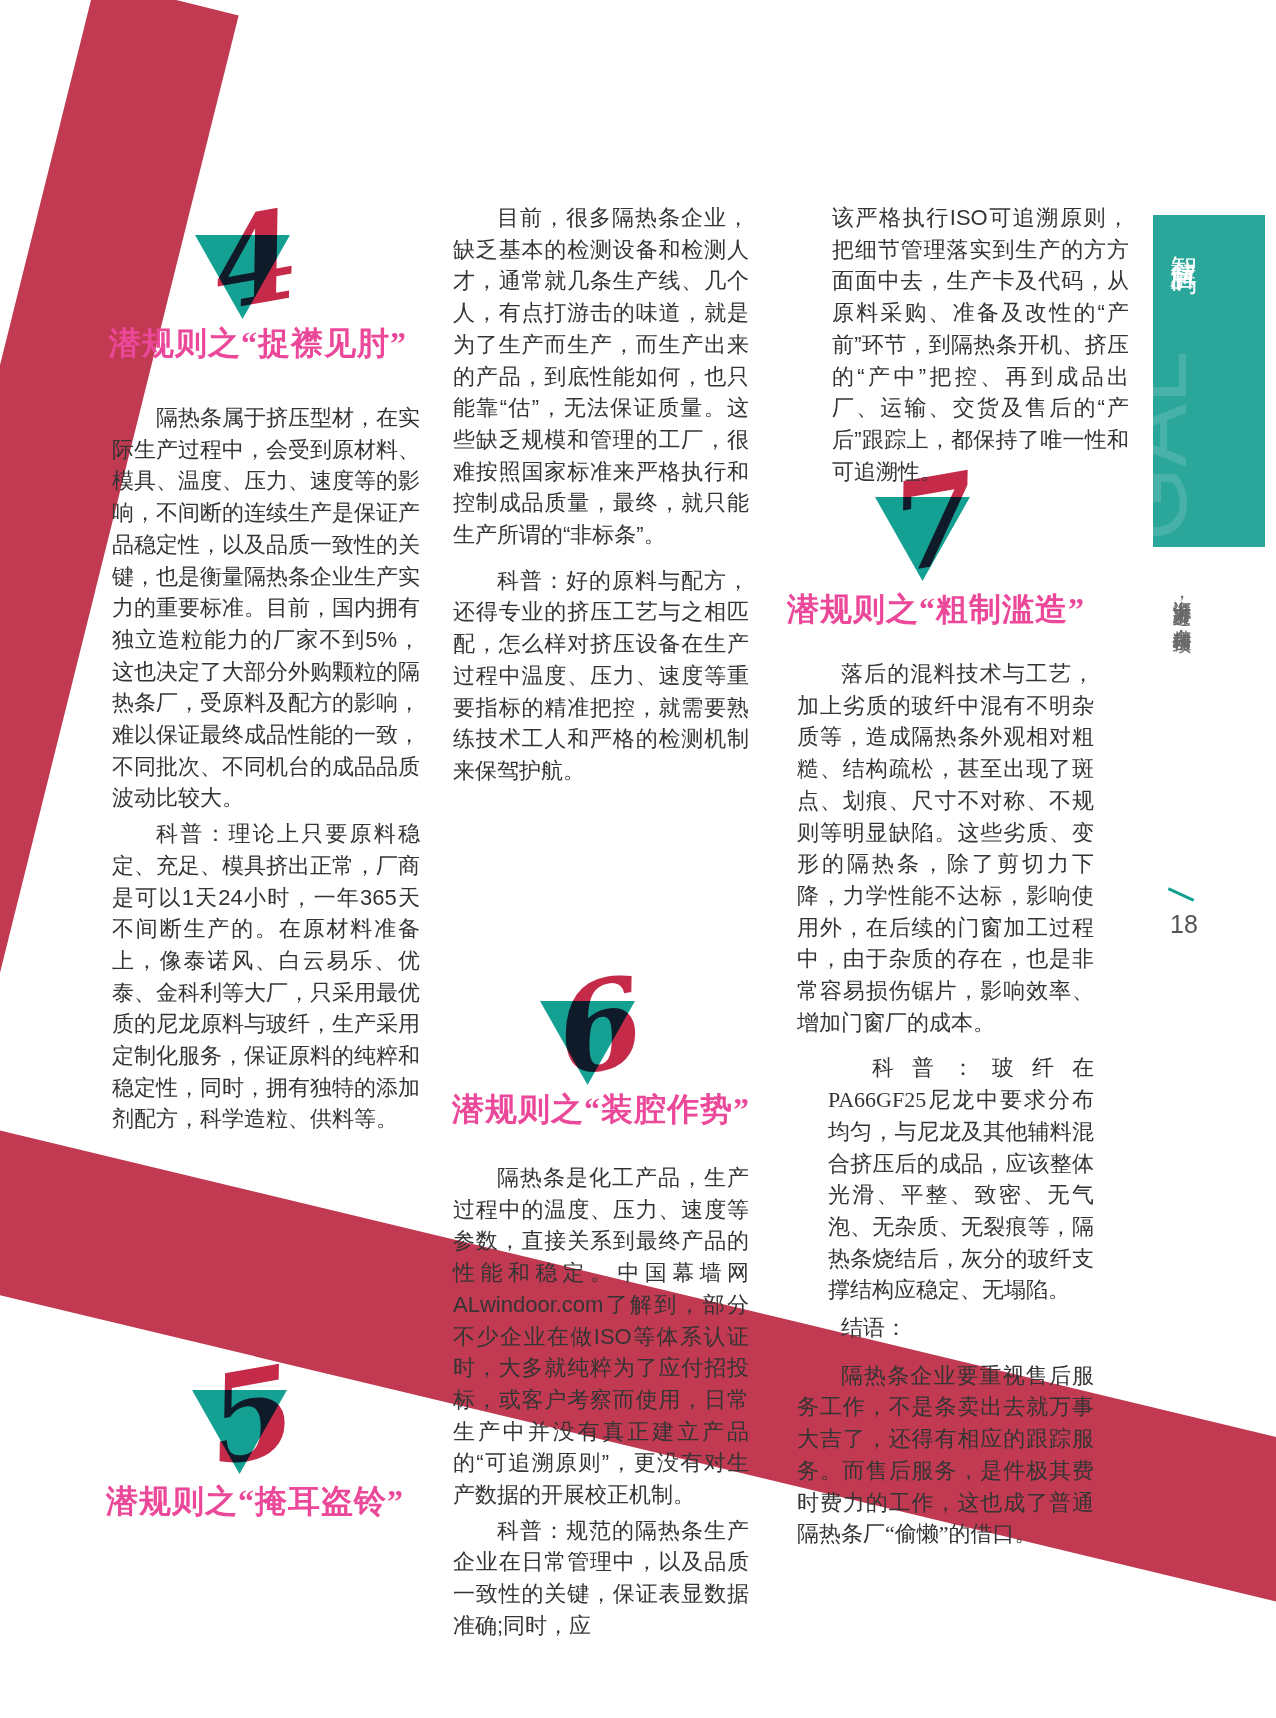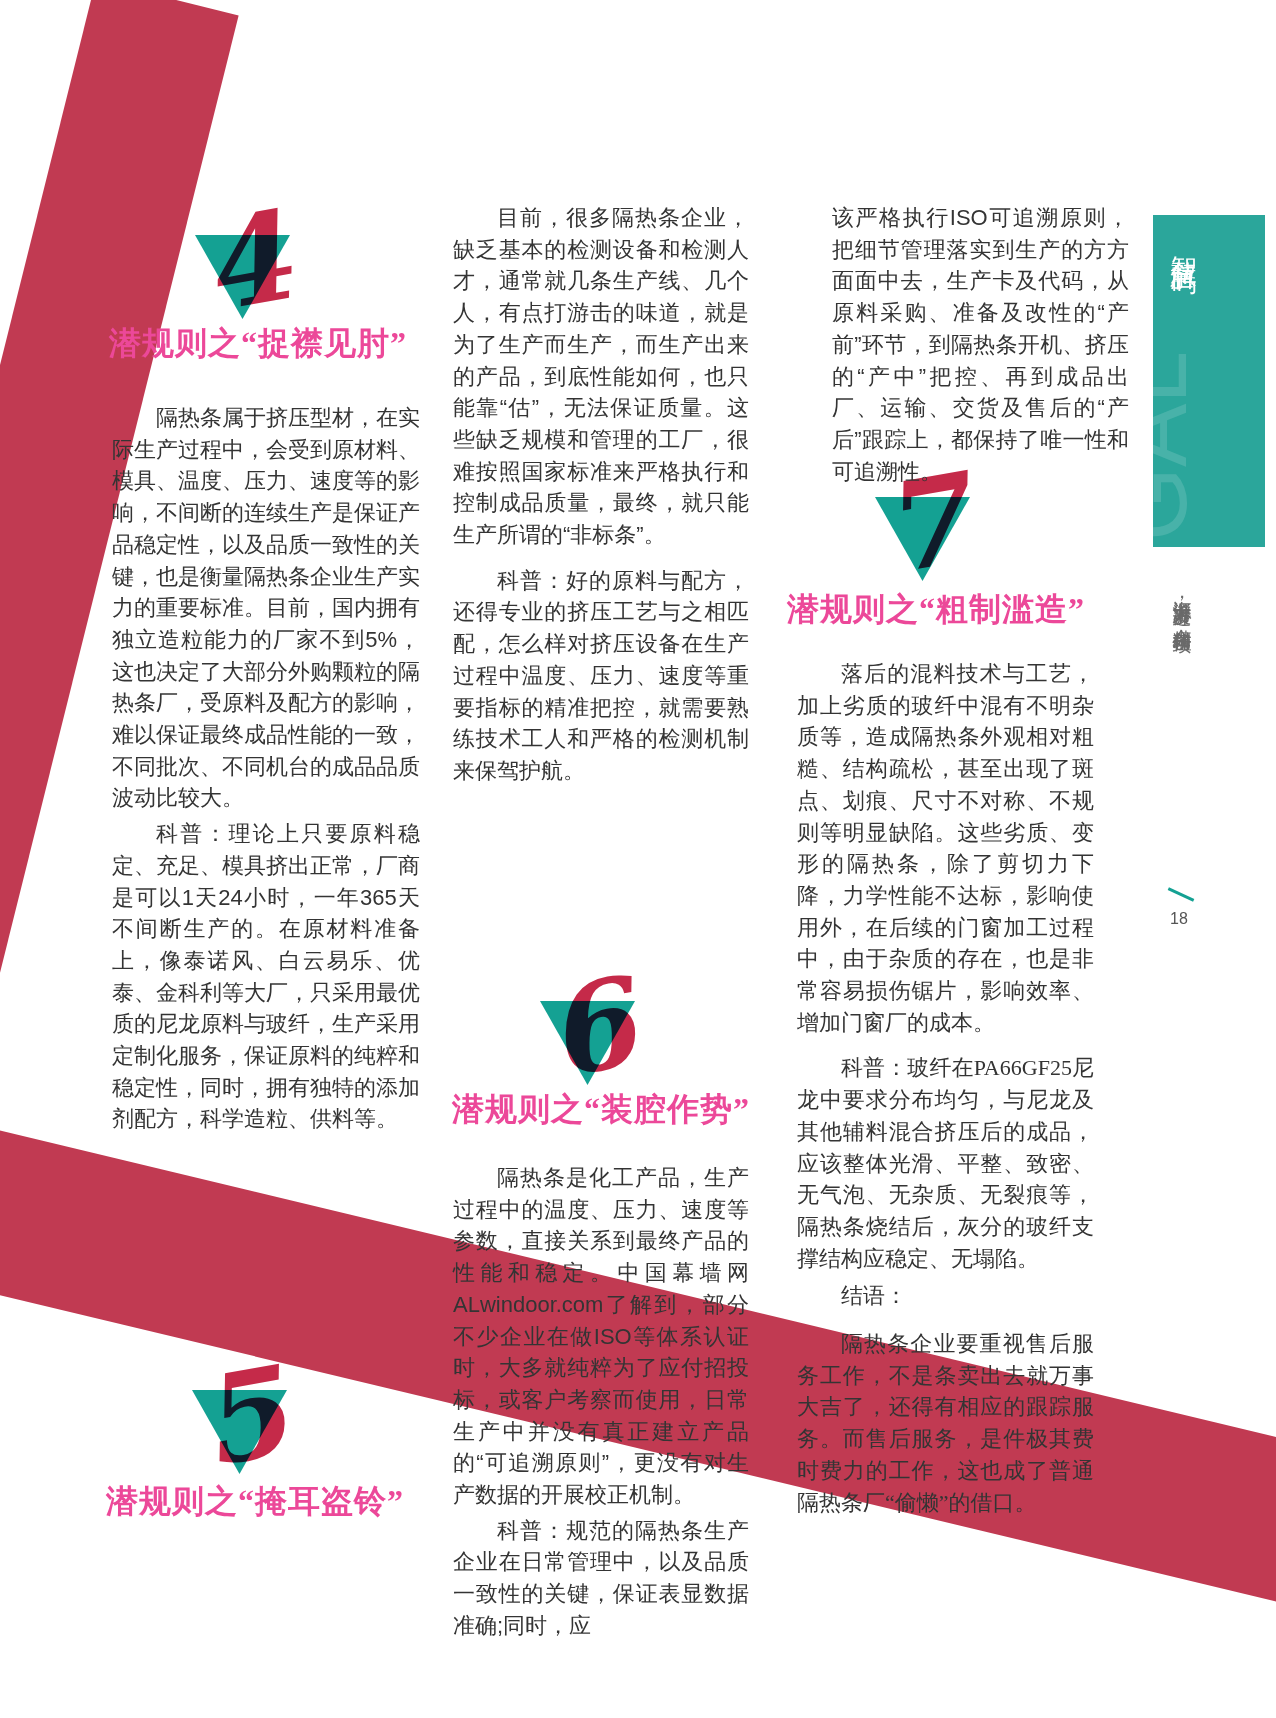--- a/index.html
+++ b/index.html
@@ -34,21 +34,21 @@
             letter-spacing:5px;color:#ffffff;}
   .gal{position:absolute;font-size:95px;line-height:1;font-weight:400;color:rgba(255,255,255,0.22);
        transform-origin:0 100%;transform:rotate(-90deg);white-space:nowrap;}
   .gal.g1{left:6px;bottom:-16px;}
   .gal.g2{left:48px;bottom:6px;color:rgba(255,255,255,0.14);}
   
   .slogan{position:absolute;left:1169px;top:586px;height:320px;writing-mode:vertical-rl;
           font-size:19px;letter-spacing:1px;color:#6a6a6a;z-index:3;}
   .slash{position:absolute;left:1167px;top:893px;width:28px;height:3px;background:#14a193;
          transform:rotate(25deg);z-index:3;}
-  .pagenum{position:absolute;left:1170px;top:910px;font-size:16px;color:#555555;z-index:3;}
+  .pagenum{position:absolute;left:1170px;top:910px;font-size:25px;color:#555555;z-index:3;}
   
   .col-left{left:112px;top:402px;width:308px;}
   .col-mid-top{left:453px;top:202px;width:296px;}
   .col-mid-bottom{left:453px;top:1162px;width:296px;}
   .col-right-top{left:832px;top:202px;}
   .col-right-bottom{left:797px;top:658px;font-family:Liberation Serif, serif;}
 </style>
 </head>
 <body>
 
@@ -95,21 +95,21 @@
   </div>
 
   <div class="badge" style="left:867px;top:477px;">
     <div class="tri"></div>
     <span class="digit">7</span>
   </div>
   <div class="sec-title" style="left:780px;top:588px;width:312px;">潜规则之“粗制滥造”</div>
 
   <div class="col col-right-bottom">
     <p>落后的混料技术与工艺，加上劣质的玻纤中混有不明杂质等，造成隔热条外观相对粗糙、结构疏松，甚至出现了斑点、划痕、尺寸不对称、不规则等明显缺陷。这些劣质、变形的隔热条，除了剪切力下降，力学性能不达标，影响使用外，在后续的门窗加工过程中，由于杂质的存在，也是非常容易损伤锯片，影响效率、增加门窗厂的成本。</p>
-    <p style="margin-bottom:6px;">科普：玻纤在PA66GF25尼龙中要求分布均匀，与尼龙及其他辅料混合挤压后的成品，应该整体光滑、平整、致密、无气泡、无杂质、无裂痕等，隔热条烧结后，灰分的玻纤支撑结构应稳定、无塌陷。</p>
+    <p style="margin-bottom:6px;margin-left:31px;">科普：玻纤在PA66GF25尼龙中要求分布均匀，与尼龙及其他辅料混合挤压后的成品，应该整体光滑、平整、致密、无气泡、无杂质、无裂痕等，隔热条烧结后，灰分的玻纤支撑结构应稳定、无塌陷。</p>
     <p style="margin-bottom:16px;">结语：</p>
     <p>隔热条企业要重视售后服务工作，不是条卖出去就万事大吉了，还得有相应的跟踪服务。而售后服务，是件极其费时费力的工作，这也成了普通隔热条厂“偷懒”的借口。</p>
 
   </div>
 
   <div class="side-box">
     <span class="side-tag">智慧解码</span>
     <span class="gal g1">GAL</span>
     <span class="gal g2">GAL</span>
   </div>

